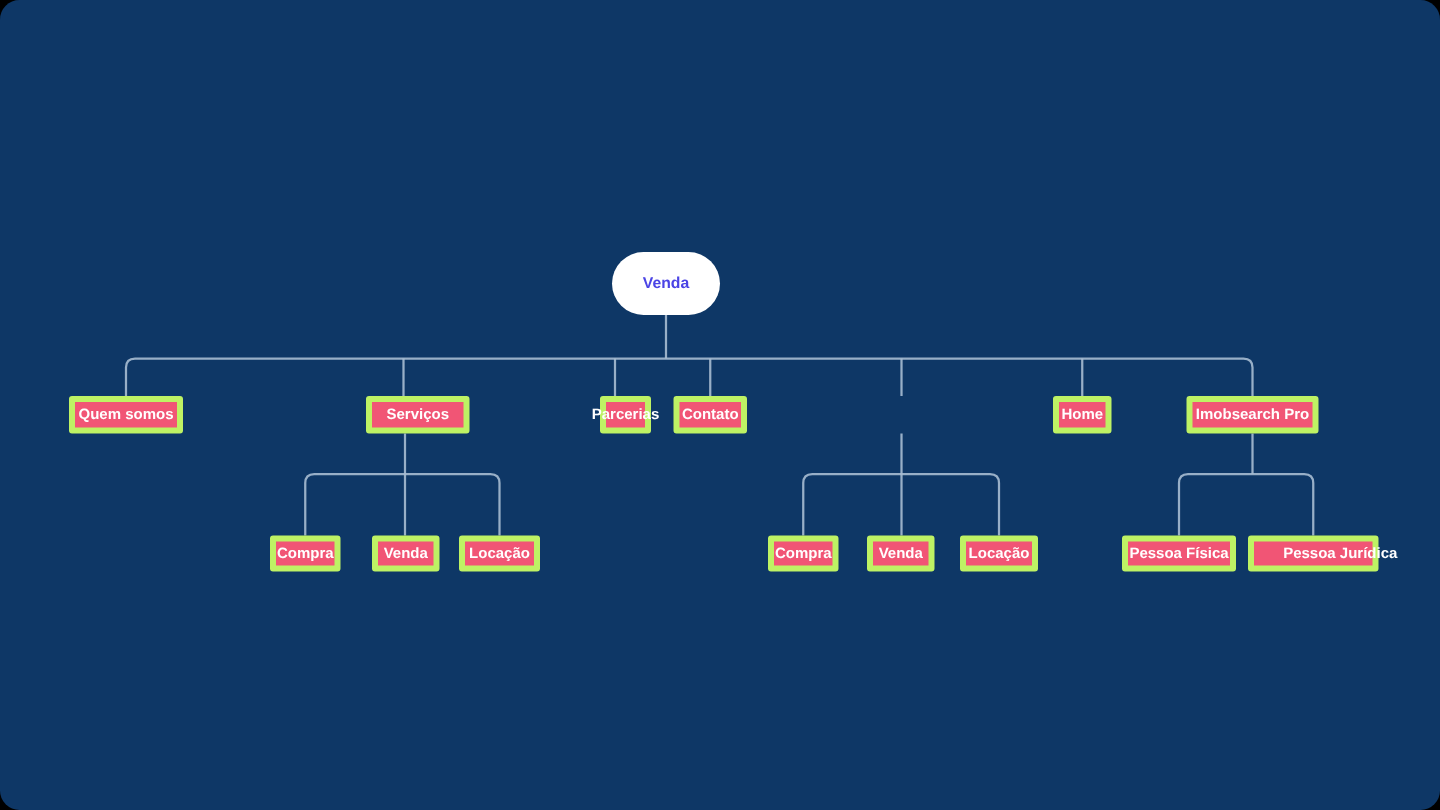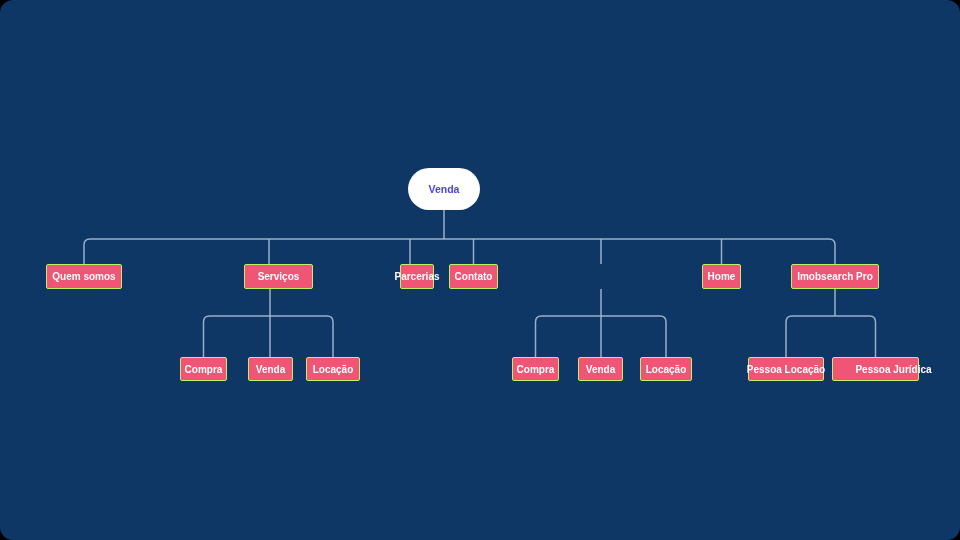--- a/index.html
+++ b/index.html
@@ -30,21 +30,21 @@
     stroke: #a7bcd2;
     stroke-width: 1.5;
     opacity: 0.9;
   }
   .node {
     position: absolute;
     display: flex;
     align-items: center;
     justify-content: center;
     background: #f15575;
-    border: 1px solid #bef264;
+    border: 4px solid #bef264;
     border-radius: 2px;
     box-sizing: border-box;
     color: #ffffff;
     font-size: 10px;
     font-weight: 700;
     white-space: nowrap;
     cursor: default;
   }
   .lvl1 { height: 25px; top: 264px; }
   .lvl2 { height: 24px; top: 357px; }
@@ -94,16 +94,16 @@
   <div class="node lvl1" style="left:791px; width:88px;">Imobsearch Pro</div>
 
   <div class="node lvl2" style="left:180px; width:47px;">Compra</div>
   <div class="node lvl2" style="left:248px; width:45px;">Venda</div>
   <div class="node lvl2" style="left:306px; width:54px;">Locação</div>
 
   <div class="node lvl2" style="left:512px; width:47px;">Compra</div>
   <div class="node lvl2" style="left:578px; width:45px;">Venda</div>
   <div class="node lvl2" style="left:640px; width:52px;">Locação</div>
 
-  <div class="node lvl2" style="left:748px; width:76px;">Pessoa Locação</div>
+  <div class="node lvl2" style="left:748px; width:76px;">Pessoa Física</div>
   <div class="node lvl2" style="left:832px; width:87px;padding-left:36px;">Pessoa Jurídica</div>
 
 </div>
 
 </body></html>

